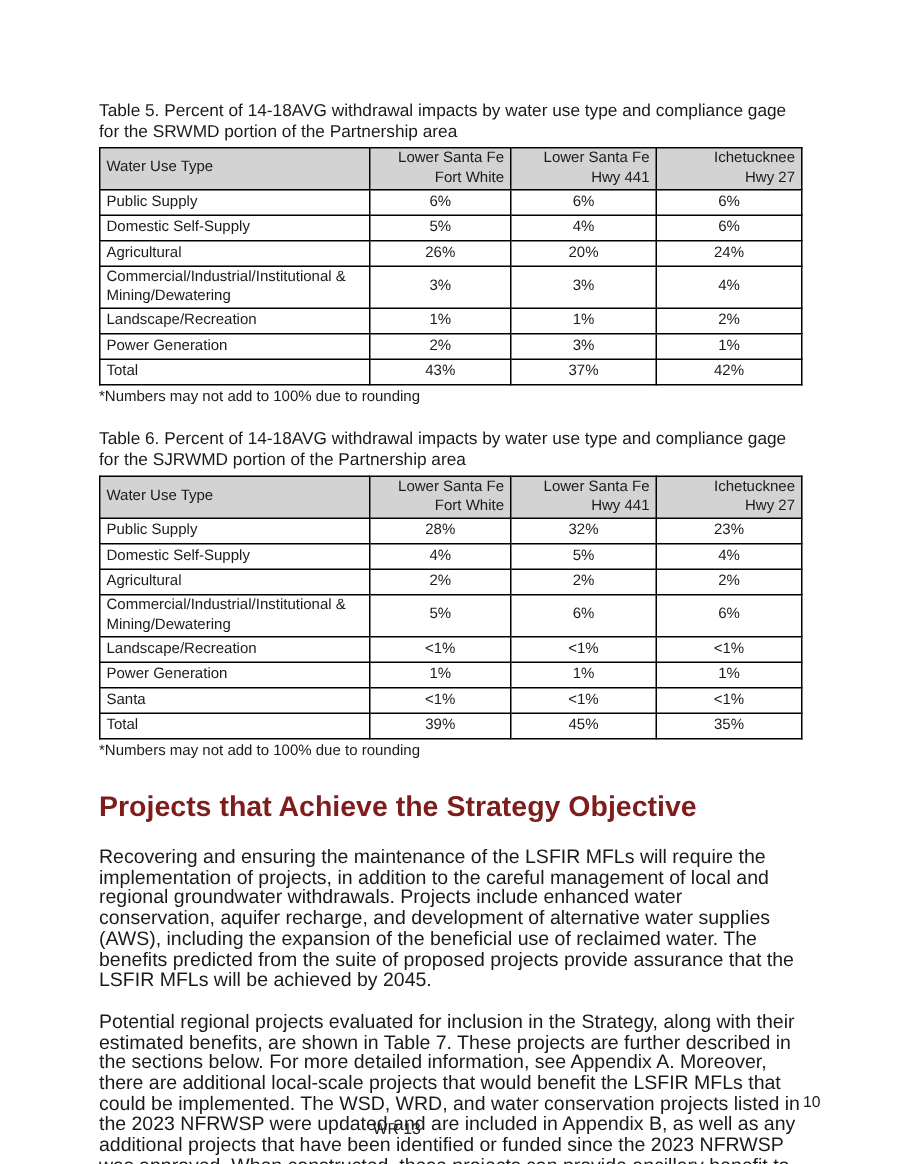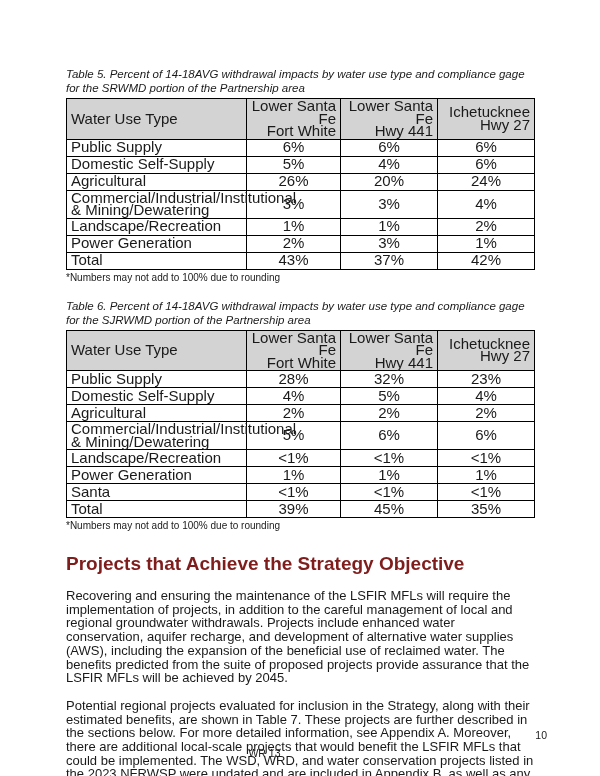--- a/index.html
+++ b/index.html
@@ -12,31 +12,30 @@
     position: relative;
     overflow: hidden;
   }
   .content {
     position: absolute;
     left: 66px;
     top: 67px;
     width: 468px;
   }
   .caption {
-    font-style: italic;
     font-size: 11.5px;
     line-height: 14px;
     margin: 0 0 3px 0;
   }
   .caption-gap { margin-top: 15px; }
   table.data-table {
     border-collapse: collapse;
     width: 468px;
     table-layout: fixed;
-    font-size: 15px;
+    font-size: 10px;
     line-height: 12.5px;
     border-radius: 21px;
   }
   table.data-table th, table.data-table td {
     border: 1px solid #000000;
     padding: 1px 4px;
     vertical-align: middle;
   }
   table.data-table th {
     background: #d3d3d3;

